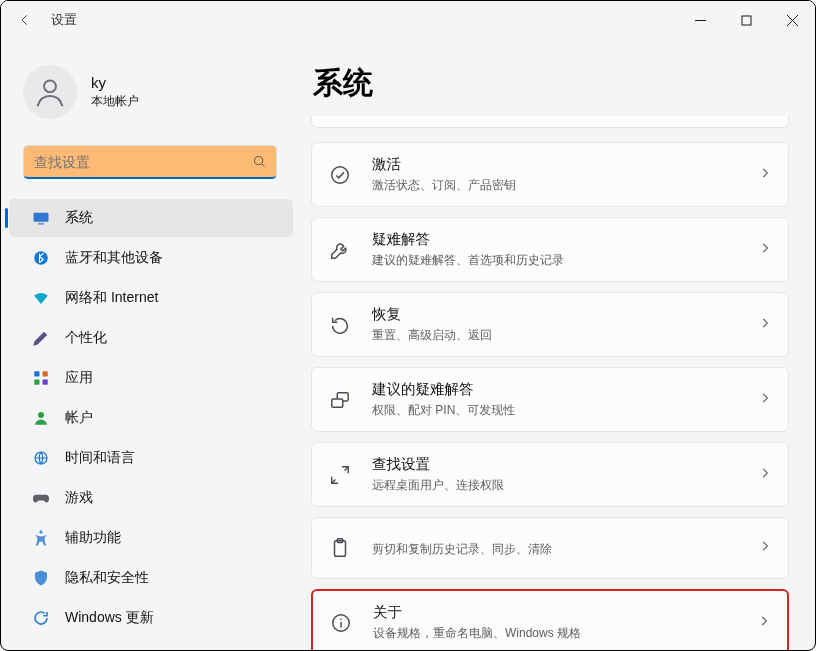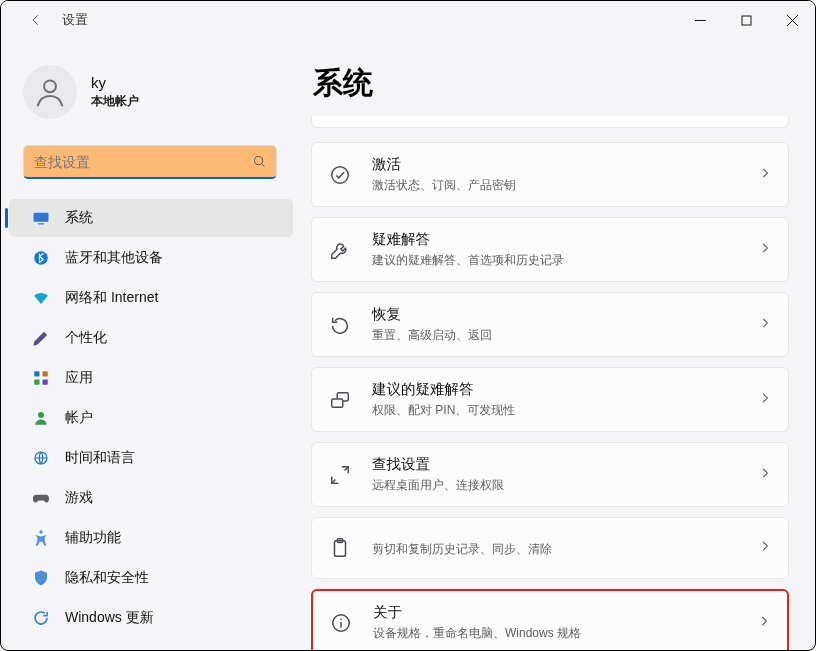--- a/index.html
+++ b/index.html
@@ -30,21 +30,21 @@
     overflow: hidden;
     display: flex;
     flex-direction: column;
     position: relative;
   }
   .titlebar {
     height: 38px;
     display: flex;
     align-items: center;
     background: var(--bg);
-    padding-left: 15px;
+    padding-left: 4px;
   }
   .back-btn {
     width: 40px; height: 38px;
     display: flex; align-items: center; justify-content: center;
     color: #3a3a3a;
   }
   .title-text {
     font-size: 13px;
     color: #333;
     margin-left: 6px;
@@ -75,21 +75,21 @@
     gap: 14px;
   }
   .avatar {
     width: 54px; height: 54px;
     border-radius: 50%;
     background: #e9e9ec;
     display: flex; align-items: center; justify-content: center;
     color: #6f6f76;
   }
   .user-text .name { font-size: 15px; font-weight: 400; color: #111; }
-  .user-text .sub  { font-size: 12px; color: var(--text); margin-top: 2px; font-weight: bold; }
+  .user-text .sub  { font-size: 12px; color: var(--text); margin-top: 2px; }
 
   .search-wrap { padding: 8px 20px 8px 22px; }
   .search {
     position: relative;
     width: 254px;
     height: 34px;
     background: #fdba74;
     border: 1px solid #dcdcdc;
     border-bottom: 2px solid var(--accent);
     border-radius: 5px;

